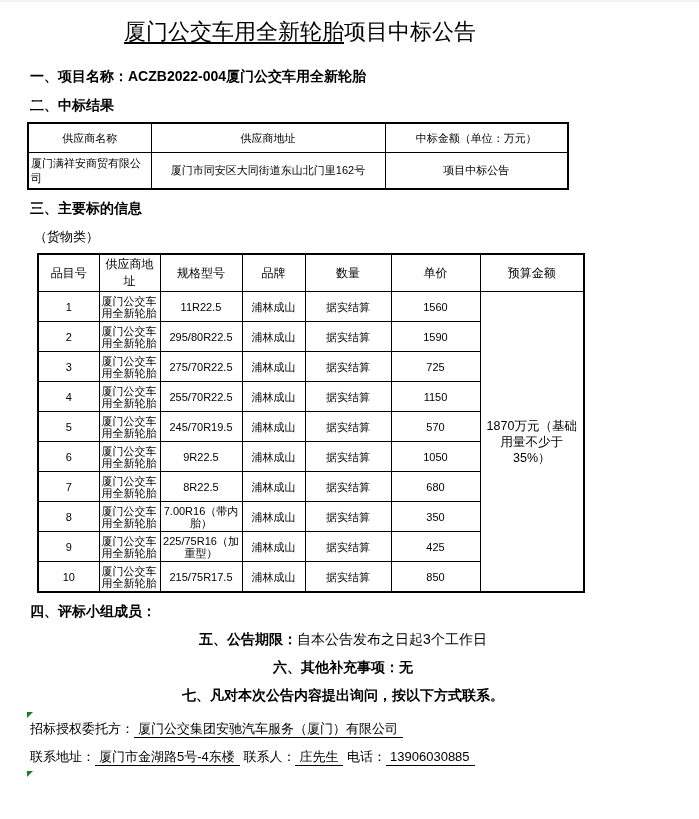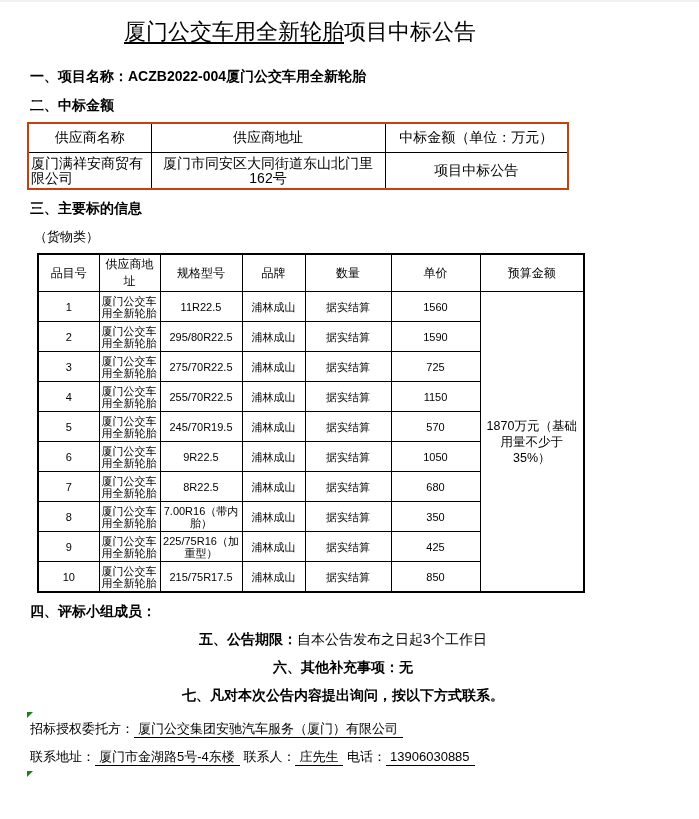--- a/index.html
+++ b/index.html
@@ -22,21 +22,21 @@
   .s2{margin-top:13px;}
   .s3{margin-top:10px;}
   .goods-note{margin-top:12px;margin-left:34px;font-size:13px;font-weight:normal;}
   .s4{margin-top:10px;}
   .names{margin-top:13px;margin-left:30px;font-size:14px;font-weight:bold;line-height:16px;}
   .s5,.s6,.s7{margin-top:12px;text-align:center;}
 
   table{border-collapse:collapse;table-layout:fixed;}
   th,td{border:1px solid #000;overflow:hidden;}
 
-  .result-table{margin:9px 0 0 27px;width:540px;border:2px solid #c2410c;font-size:14px;}
+  .result-table{margin:9px 0 0 27px;width:540px;border:2px solid #000000;font-size:11px;}
   .result-table th{height:26px;font-weight:normal;text-align:center;padding:1px 2px;}
   .result-table td{height:33px;text-align:center;padding:1px 2px;line-height:15px;}
   .result-table td.left{text-align:left;}
 
   .items-table{margin:7px 0 0 37px;width:546px;border:2px solid #000;font-size:11px;}
   .items-table th{height:23px;font-weight:normal;text-align:center;font-size:12px;padding:1px;}
   .items-table td{height:27px;text-align:center;padding:1px 2px;line-height:12px;}
   .items-table td.c1{text-align:left;}
   .items-table td.budget-cell{font-size:12.5px;line-height:16px;padding:2px 4px;}
 
@@ -54,21 +54,21 @@
 </style>
 </head>
 <body>
 
 <div class="page">
 
   <h1 class="doc-title"><span class="u">厦门公交车用全新轮胎</span><span>项目中标公告</span></h1>
 
   <div class="sec s1"><span>一、项目名称：</span><span>ACZB2022-004厦门公交车用全新轮胎</span></div>
 
-  <div class="sec s2">二、中标金额</div>
+  <div class="sec s2">二、中标结果</div>
 
   <table class="result-table">
     <colgroup>
         <col style="width:123px">
         <col style="width:234px">
         <col style="width:183px">
       </colgroup>
     <thead>
       <tr>
         <th>供应商名称</th>

